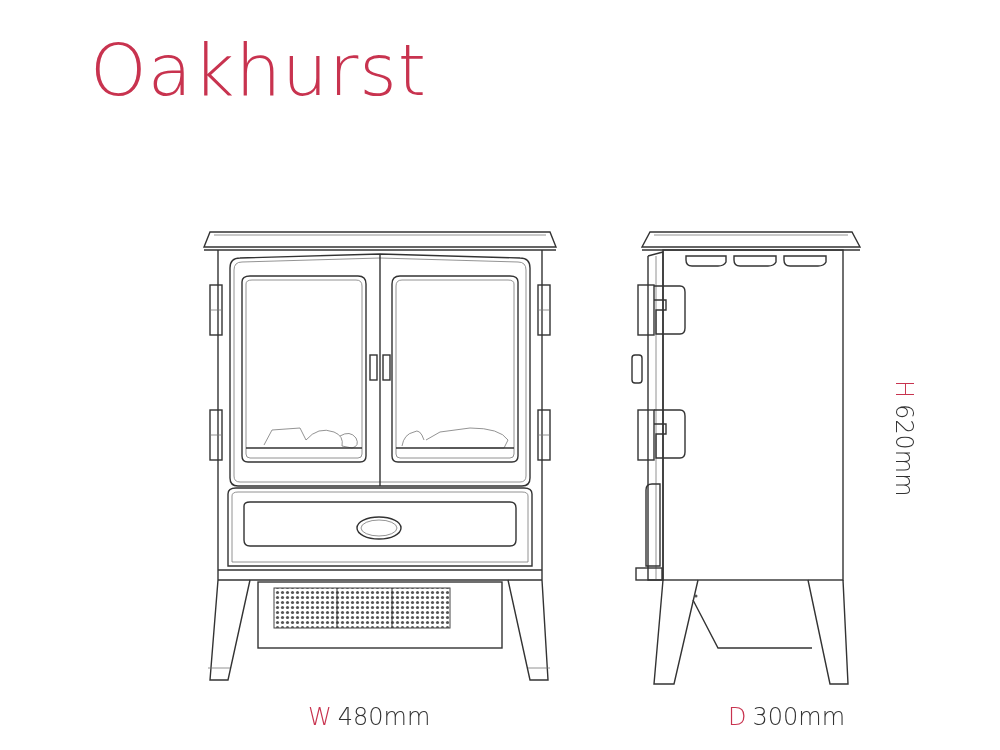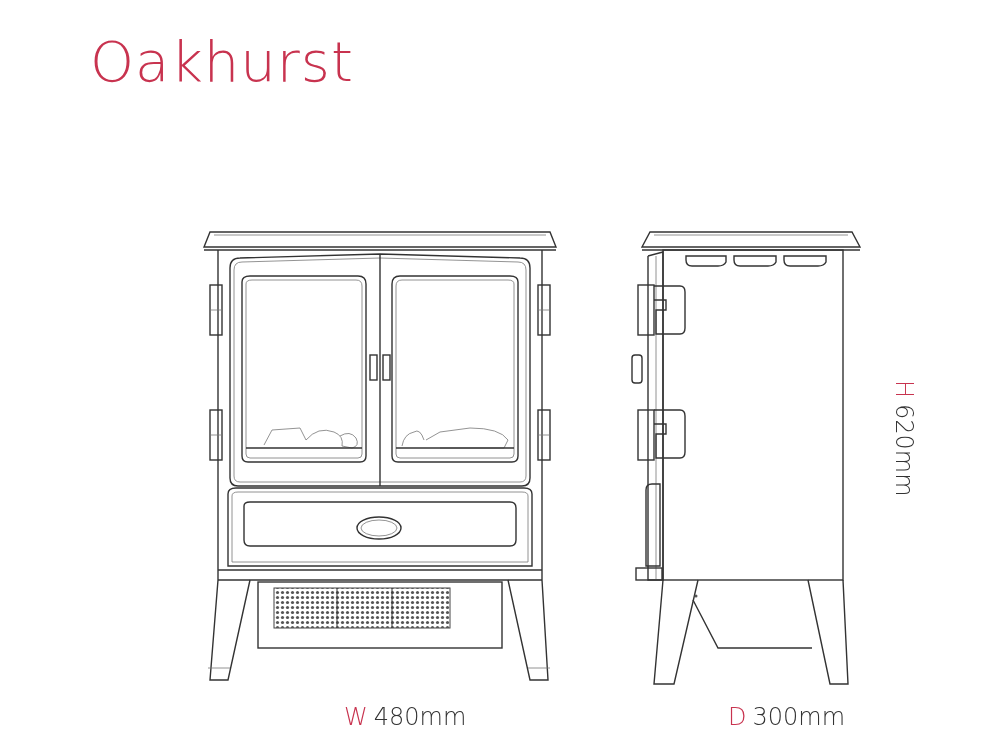--- a/index.html
+++ b/index.html
@@ -1,20 +1,20 @@
 <!DOCTYPE html>
 <html><head>
 <meta charset="utf-8">
 <style>
   html, body { margin:0; padding:0; background:#ffffff; }
   body { width:1000px; height:750px; position:relative; overflow:hidden; font-family:"DejaVu Sans", sans-serif; }
-  .title { position:absolute; left:90px; top:34px; font-size:56px; font-weight:300; color:#c8334f; letter-spacing:1px; font-family:"DejaVu Sans", sans-serif; line-height:1; }
+  .title { position:absolute; left:90px; top:34px; font-size:72px; font-weight:300; color:#c8334f; letter-spacing:1px; font-family:"DejaVu Sans", sans-serif; line-height:1; }
   .dim { position:absolute; font-size:24px; color:#333333; font-family:"DejaVu Sans", sans-serif; font-weight:300; white-space:nowrap; }
   .dim .k { color:#c8334f; margin-right:6px; }
-  .dim-w { left:308px; top:703px;margin-left:36px; }
+  .dim-w { left:308px; top:703px; }
   .dim-d { left:680px; top:703px;margin-left:48px; }
   .dim-h { left:880px; top:380px; transform-origin:0 0; transform:translate(38px,0) rotate(90deg); }
   svg { position:absolute; left:0; top:0; }
   .ln { fill:none; stroke:#333; stroke-width:1.4; }
   .lt { fill:none; stroke:#777; stroke-width:0.8; }
   .gr { fill:#555; }
 </style>
 </head>
 <body>
 

